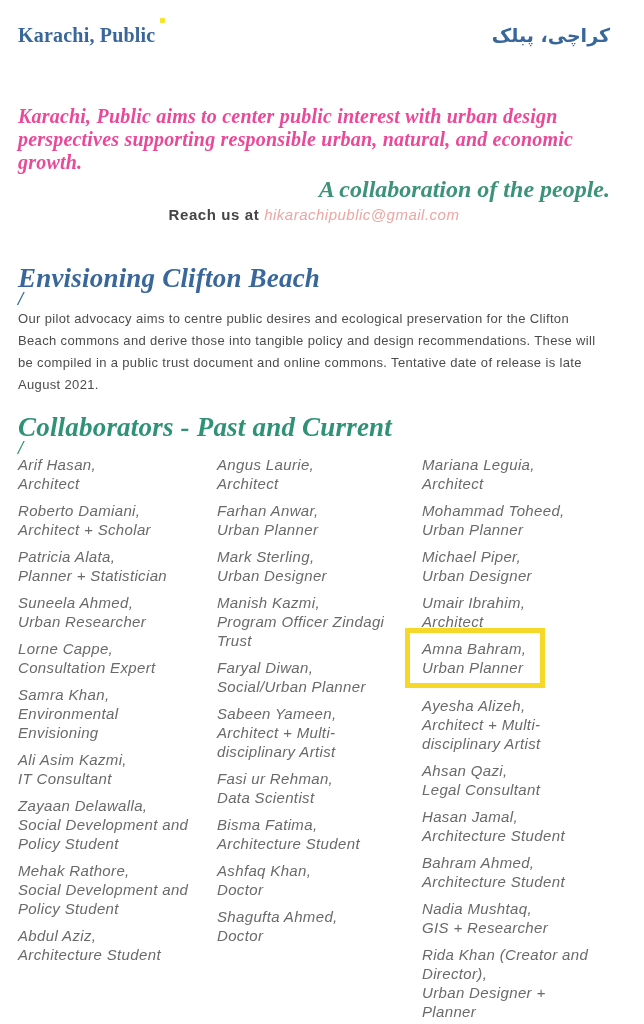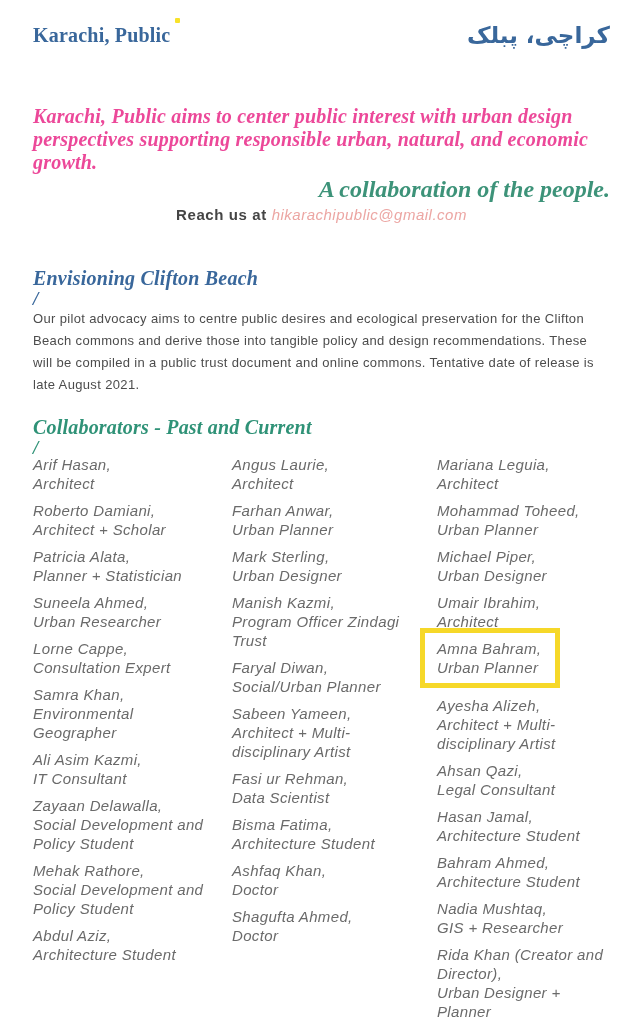--- a/index.html
+++ b/index.html
@@ -5,21 +5,21 @@
   * { margin: 0; padding: 0; box-sizing: border-box; }
   html, body { background: #ffffff; }
   body {
     width: 644px; height: 1024px;
     font-family: "Liberation Sans", sans-serif;
     overflow: hidden;
   }
   .page {
     position: relative;
     width: 644px; height: 1024px;
-    padding: 22px 34px 0 33px;
+    padding: 22px 34px 0 18px;
   }
 
   
   .header {
     display: flex;
     justify-content: space-between;
     align-items: flex-start;
     position: relative;
   }
   .title-en {
@@ -34,21 +34,21 @@
     position: absolute;
     left: 142px; top: -4px;
     width: 5px; height: 5px;
     background: #f8e22a;
     border-radius: 1px;
   }
   .title-ur {
     font-family: "DejaVu Sans", sans-serif;
     direction: rtl;
     font-weight: 700;
-    font-size: 23px;
+    font-size: 19px;
     line-height: 26px;
     color: #39679b;
   }
 
   
   .mission {
     margin-top: 57px;
     max-width: 560px;
     font-family: "Liberation Serif", serif;
     font-style: italic;
@@ -84,21 +84,21 @@
     letter-spacing: 0.5px;
     text-decoration: none;
     cursor: pointer;
   }
 
   
   .section-heading {
     font-family: "Liberation Serif", serif;
     font-style: italic;
     font-weight: 700;
-    font-size: 20px;
+    font-size: 27px;
     line-height: 26px;
     letter-spacing: 0.2px;
   }
   .blue  { color: #39679b; }
   .green { color: #2f9277; }
   .slash {
     font-family: "Liberation Serif", serif;
     font-style: italic;
     font-weight: 700;
     font-size: 19px;
@@ -183,21 +183,21 @@
           <div class="person">
             <span class="p-name">Suneela Ahmed,</span>
             <span class="p-role">Urban Researcher</span>
           </div>
           <div class="person">
             <span class="p-name">Lorne Cappe,</span>
             <span class="p-role">Consultation Expert</span>
           </div>
           <div class="person">
             <span class="p-name">Samra Khan,</span>
-            <span class="p-role">Environmental Geographer</span>
+            <span class="p-role">Environmental Envisioning</span>
           </div>
           <div class="person">
             <span class="p-name">Ali Asim Kazmi,</span>
             <span class="p-role">IT Consultant</span>
           </div>
           <div class="person">
             <span class="p-name">Zayaan Delawalla,</span>
             <span class="p-role">Social Development and Policy Student</span>
           </div>
           <div class="person">

